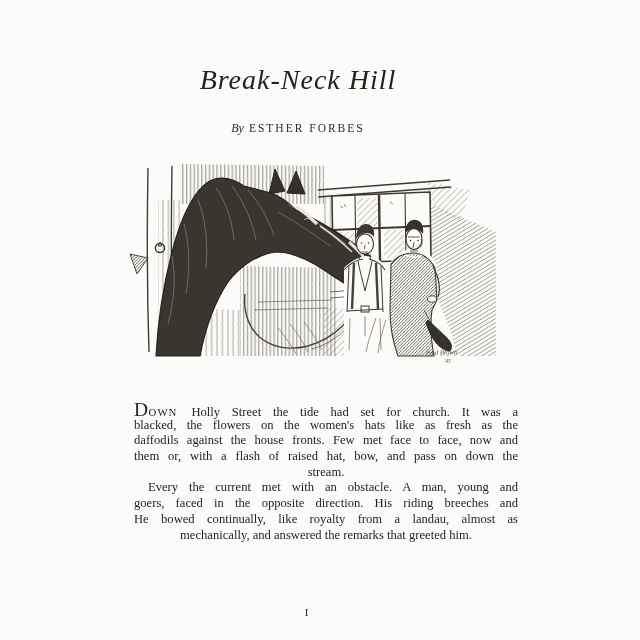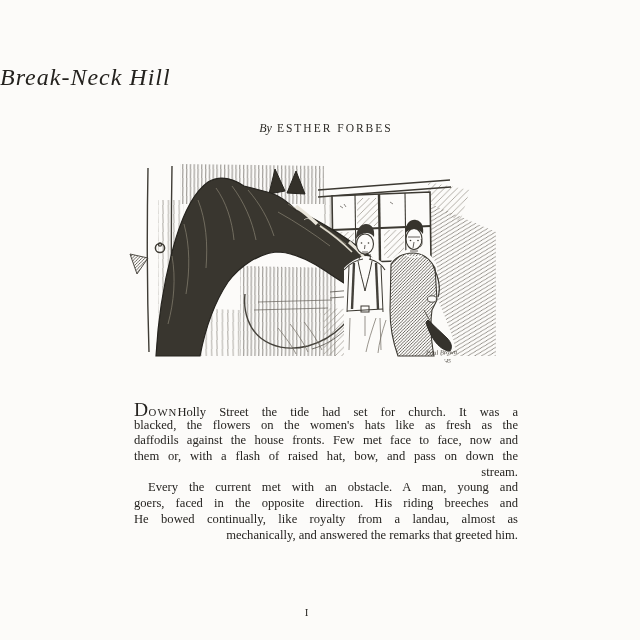--- a/index.html
+++ b/index.html
@@ -6,43 +6,43 @@
   body{
     width:640px;height:640px;overflow:hidden;
     background:#fcfbf9;
     font-family:"Liberation Serif","DejaVu Serif",serif;
     color:#2a2824;
     position:relative;
   }
   .page{position:absolute;inset:0;}
   .title{
     position:absolute;top:64px;left:0;width:596px;
-    text-align:left;font-style:italic;
-    font-size:24px;letter-spacing:1px;color:#24221e;
+    text-align:center;font-style:italic;
+    font-size:28px;letter-spacing:1px;color:#24221e;
   }
   .byline{
     position:absolute;top:121px;left:0;width:596px;
-    text-align:center;font-size:12px;color:#2c2a26;padding-left:28px;
+    text-align:center;font-size:12px;color:#2c2a26;
   }
   .byline .by{font-style:italic;margin-right:5px;}
   .byline .author{letter-spacing:2px;font-size:11.5px;}
   .art{position:absolute;top:160px;left:128px;width:390px;height:212px;}
   .textblock{
     position:absolute;top:402px;left:134px;width:384px;
     font-size:12.6px;line-height:15.7px;color:#262421;
   }
-  .bl{height:15.7px;text-align:right;white-space:normal;}
+  .bl{height:15.7px;text-align:center;white-space:normal;}
   .bl.j{text-align:justify;text-align-last:justify;}
   .bl.ind{text-indent:14px;}
   .dropcap{
     font-size:19.5px;line-height:15.7px;letter-spacing:.5px;
     vertical-align:baseline;
   }
   .smallcaps{
-    font-size:10.8px;letter-spacing:1px;margin-right:0;
+    font-size:10.8px;letter-spacing:1px;margin-right:14px;
   }
   .pagenum{
     position:absolute;top:606px;left:134px;width:346px;
     text-align:center;font-size:11px;color:#2e2c28;letter-spacing:1px;
   }
   svg{display:block;}
 </style>
 </head>
 <body>
 

